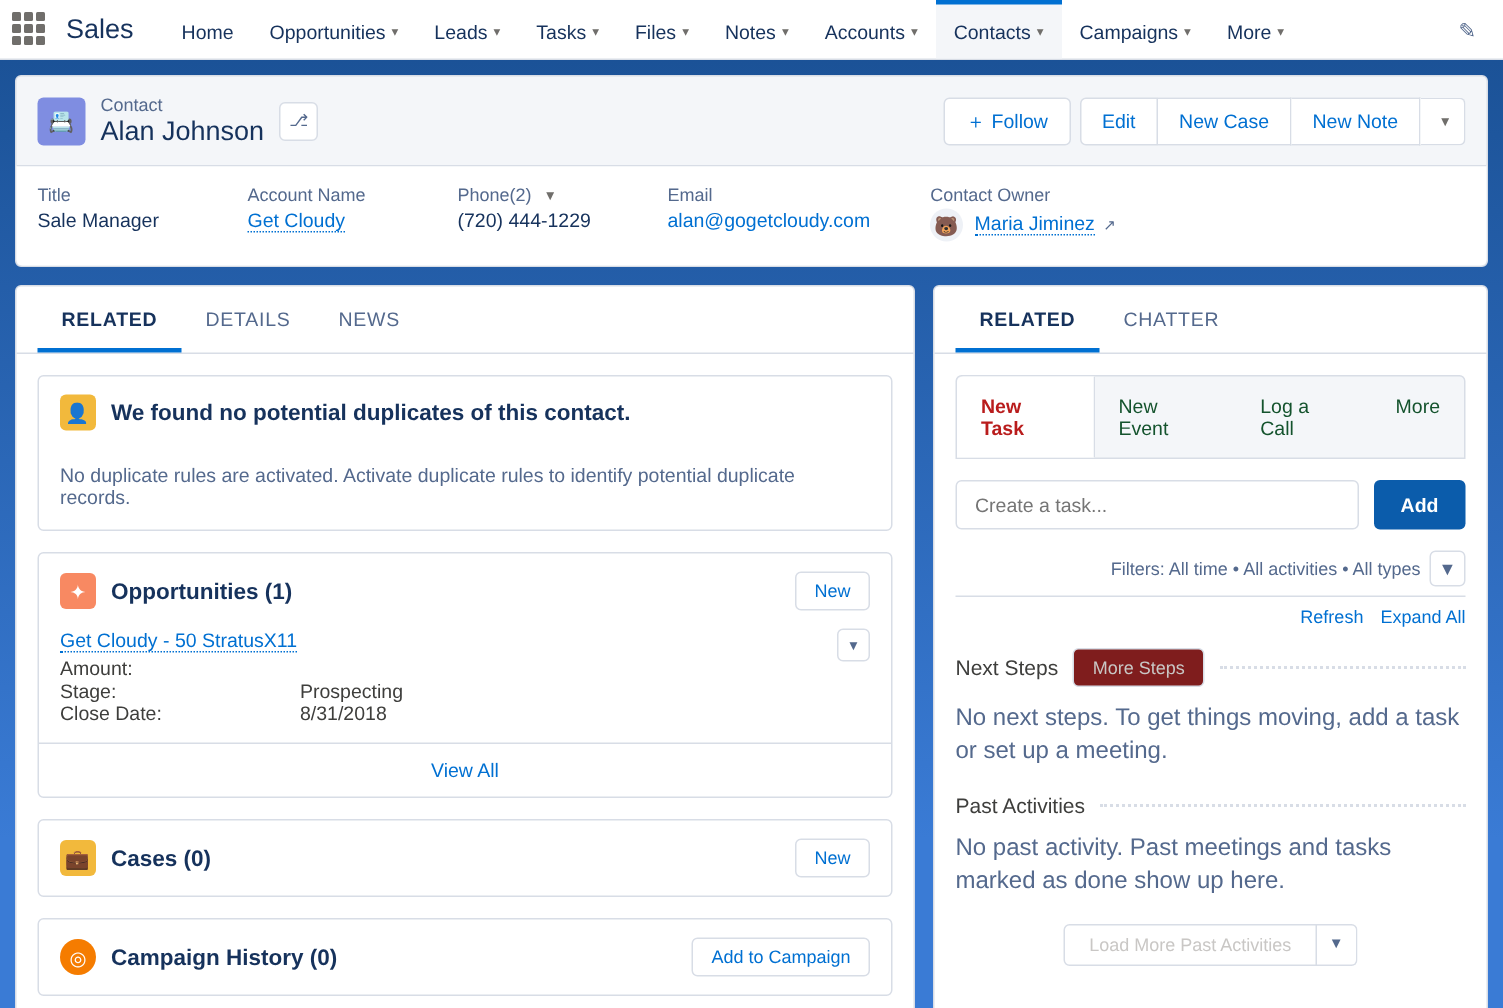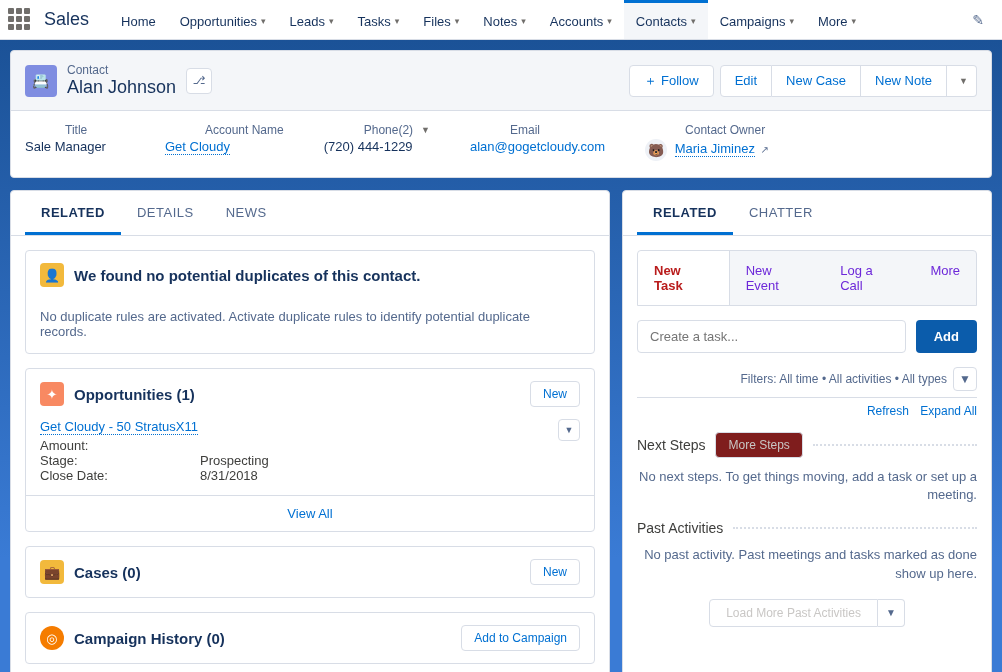--- a/index.html
+++ b/index.html
@@ -29,21 +29,21 @@
   .hierarchy-btn { width:26px; height:26px; border:1px solid #d8dde6; border-radius:4px; background:#fff; display:flex; align-items:center; justify-content:center; margin-left:10px; cursor:pointer; font-size:11px; color:#54698d;}
   .hdr-actions { margin-left:auto; display:flex; gap:0; }
   .hdr-btn { border:1px solid #d8dde6; background:#fff; padding:6px 14px; font-size:13px; color:#0070d2; cursor:pointer; border-radius:0; display:flex; align-items:center; gap:4px;}
   .hdr-btn:first-child { border-radius:4px 0 0 4px; }
   .hdr-btn.single { border-radius:4px; margin-right:6px; }
   .hdr-btn.drop { border-radius:0 4px 4px 0; padding:6px 8px; }
   .hdr-btn.mid { border-left:none; }
   
   .fieldrow { display:flex; gap:40px; padding:12px 4px 16px 4px; background:#fff; margin:12px -14px 0 -14px; border-top:1px solid #d8dde6; border-radius:0 0 4px 4px; padding-left:14px;}
   .field { min-width:100px; }
-  .field-label { font-size:12px; color:#54698d; margin-bottom:2px; display:flex; align-items:center; gap:4px;margin-left:40px;}
+  .field-label { font-size:12px; color:#54698d; margin-bottom:2px; display:flex; align-items:center; gap:4px;}
   .field-val { font-size:13px; color:#16325c; }
   .link { color:#0070d2; cursor:pointer; text-decoration:none; border-bottom:1px dotted transparent;}
   .link.dotted { border-bottom:1px dotted #0070d2; }
   .avatar { width:22px; height:22px; border-radius:50%; background:#eef1f6; display:inline-flex; align-items:center; justify-content:center; font-size:13px; vertical-align:middle; margin-right:4px; }
   
   
   .panels { display:flex; gap:12px; }
   .panel { background:#fff; border:1px solid #d8dde6; border-radius:4px; padding:0; }
   .panel-left { flex: 0 0 600px; }
   .panel-right { flex:1; }
@@ -68,36 +68,36 @@
   .card-foot a { color:#0070d2; font-size:13px; cursor:pointer; }
   .row-drop { float:right; width:22px; height:22px; border:1px solid #d8dde6; border-radius:4px; display:flex; align-items:center; justify-content:center; cursor:pointer; font-size:9px; color:#54698d;}
   
   .dup-card .card-body { padding:10px 14px 14px 14px; }
   .dup-icon { background:#f2b93c; }
   .opp-icon-bg { background:#f88962; }
   .case-icon-bg { background:#f2b93c; }
   
   
   .act-tabs { display:flex; border:1px solid #d8dde6; border-radius:4px 4px 0 0; background:#f4f6f9; margin-bottom:14px;}
-  .act-tab { padding:12px 16px; font-size:13px; color:#6d28d9; cursor:pointer; }
+  .act-tab { padding:12px 16px; font-size:13px; color:#14532d; cursor:pointer; }
   .act-tab.active { background:#fff; color:#b91c1c; font-weight:600; border-right:1px solid #d8dde6; border-radius:4px 0 0 0;}
   
   .task-row { display:flex; gap:10px; margin-bottom:14px; }
   .task-input { flex:1; border:1px solid #d8dde6; border-radius:4px; padding:8px 12px; font-size:13px; color:#54698d;}
   .add-btn { background:#0b5cab; color:#fff; border:none; border-radius:4px; padding:8px 18px; font-size:13px; cursor:pointer; font-weight:600;}
   
   .filter-row { text-align:right; font-size:12px; color:#54698d; padding-bottom:6px; border-bottom:1px solid #d8dde6; display:flex; align-items:center; justify-content:flex-end; gap:6px;}
   .filter-icon { width:24px; height:24px; border:1px solid #d8dde6; border-radius:4px; display:flex; align-items:center; justify-content:center; cursor:pointer; color:#54698d;}
   .refresh-row { text-align:right; font-size:12px; padding:6px 0 14px 0;}
   .refresh-row a { color:#0070d2; cursor:pointer; margin-left:8px; }
   
   .section-title { font-size:14px; color:#3e3e3c; margin-bottom:10px; display:flex; align-items:center;}
   .section-title::after { content:""; flex:1; border-top:2px dotted #d8dde6; margin-left:10px; }
   .more-btn-dis { border:1px solid #d8dde6; color:#c9c7c5; background:#7f1d1d; border-radius:4px; padding:5px 12px; font-size:12px; margin-left:10px;}
-  .empty { text-align:right; font-size:13px; color:#54698d; margin:8px 0 16px 0; line-height:1.4; }
+  .empty { text-align:left; font-size:16px; color:#54698d; margin:8px 0 16px 0; line-height:1.4; }
   .load-row { display:flex; justify-content:center; gap:0; }
   .load-dis { border:1px solid #d8dde6; color:#c9c7c5; background:#fff; border-radius:4px 0 0 4px; padding:6px 16px; font-size:12px; }
   .load-drop { border:1px solid #d8dde6; border-left:none; background:#fff; border-radius:0 4px 4px 0; padding:6px 8px; font-size:10px; color:#54698d; cursor:pointer;}
   
   .owner-ic { font-size:10px; color:#54698d; margin-left:2px; }
   .camp-icon-bg2 { background:#f57c00; border-radius:50%; }
 </style>
 </head>
 <body>
 

